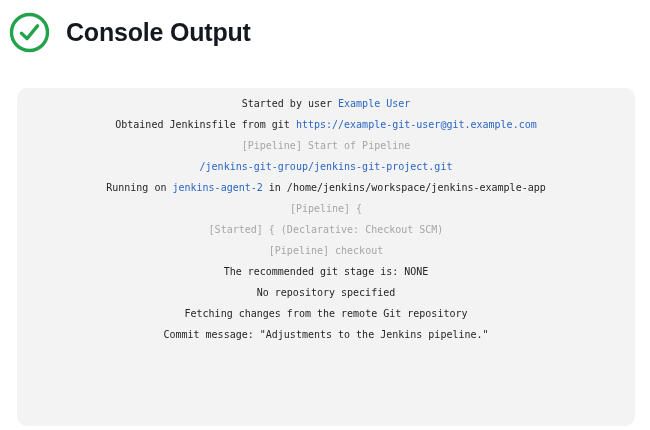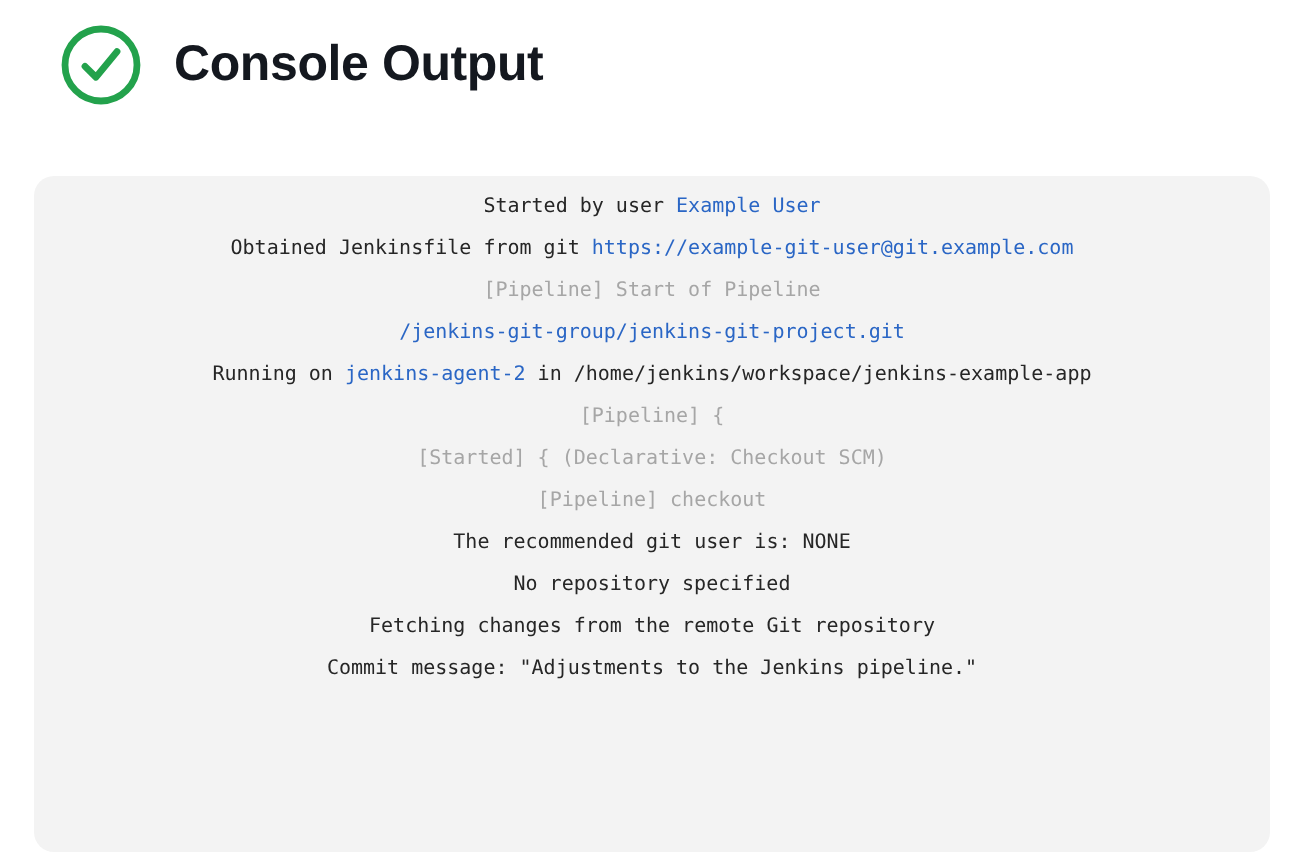--- a/index.html
+++ b/index.html
@@ -6,21 +6,21 @@
     margin: 0;
     padding: 0;
     width: 650px;
     height: 430px;
     background: #ffffff;
     font-family: "Liberation Sans", sans-serif;
     overflow: hidden;
   }
   .header {
     position: absolute;
-    left: 29px;
+    left: 8px;
     top: 11px;
     display: flex;
     align-items: center;
     gap: 15px;
   }
   .status-icon {
     width: 43px;
     height: 43px;
     flex: 0 0 auto;
   }
@@ -72,17 +72,17 @@
 
 <div class="console">
     <div class="line"><span class="seg plain">Started by user </span><a class="seg link" href="#">Example User</a></div>
     <div class="line"><span class="seg plain">Obtained Jenkinsfile from git </span><a class="seg link" href="#">https://example-git-user@git.example.com</a></div>
     <div class="line"><span class="seg muted">[Pipeline] Start of Pipeline</span></div>
     <div class="line"><a class="seg link" href="#">/jenkins-git-group/jenkins-git-project.git</a></div>
     <div class="line"><span class="seg plain">Running on </span><a class="seg link" href="#">jenkins-agent-2</a><span class="seg plain"> in /home/jenkins/workspace/jenkins-example-app</span></div>
     <div class="line"><span class="seg muted">[Pipeline] {</span></div>
     <div class="line"><span class="seg muted">[Started] { (Declarative: Checkout SCM)</span></div>
     <div class="line"><span class="seg muted">[Pipeline] checkout</span></div>
-    <div class="line"><span class="seg plain">The recommended git user is: NONE</span></div>
+    <div class="line"><span class="seg plain">The recommended git stage is: NONE</span></div>
     <div class="line"><span class="seg plain">No repository specified</span></div>
     <div class="line"><span class="seg plain">Fetching changes from the remote Git repository</span></div>
     <div class="line"><span class="seg plain">Commit message: "Adjustments to the Jenkins pipeline."</span></div>
   </div>
 
 </body></html>

